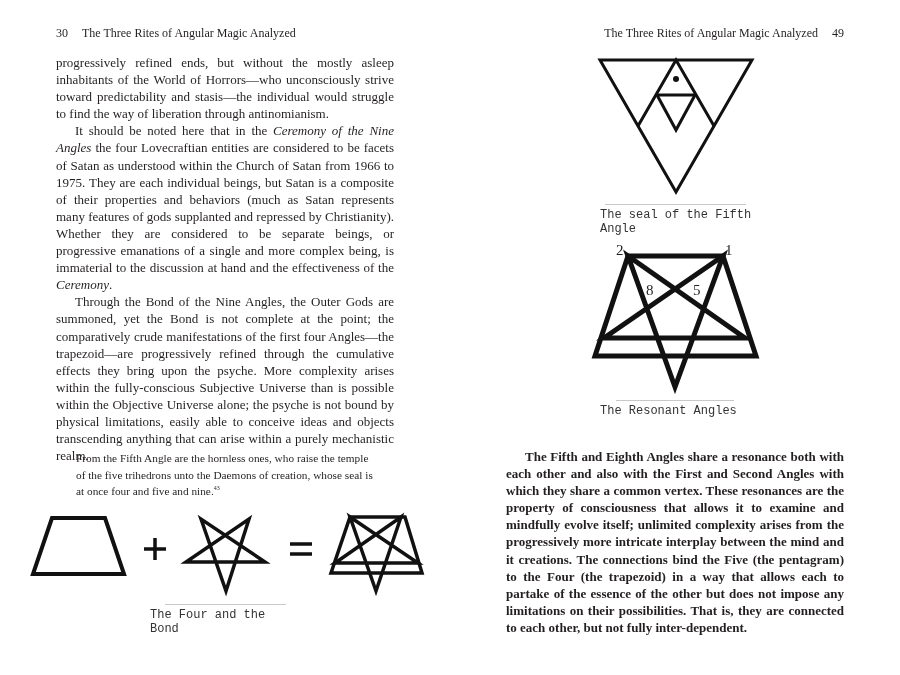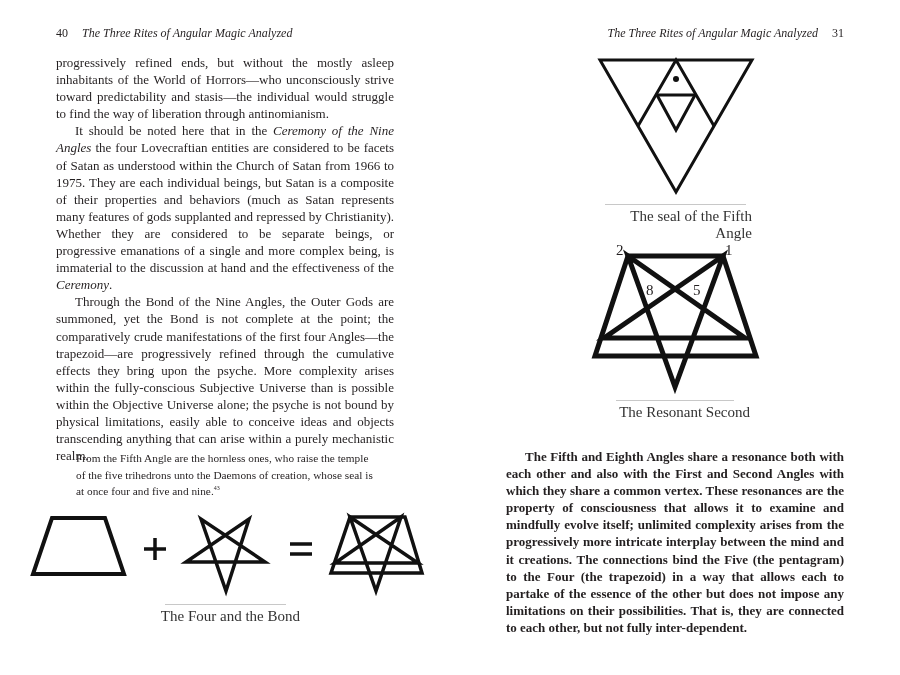--- a/index.html
+++ b/index.html
@@ -3,42 +3,42 @@
 <meta charset="utf-8">
 <style>
   html, body { margin:0; padding:0; }
   body { width:900px; height:675px; background:#ffffff; position:relative; overflow:hidden;
          font-family:"Liberation Serif", "DejaVu Serif", serif; color:#231f20; }
   .page { position:absolute; top:0; width:450px; height:675px; }
   .left { left:0; }
   .right { left:450px; }
   .running-head { position:absolute; top:26px; font-size:12px; color:#231f20; }
   .running-head .num { font-style:normal; }
-  .running-head .title { font-style:italic; }
+  .running-head .title { }
   .left .running-head { left:56px; }
   .left .running-head .title { margin-left:14px; }
   .right .running-head { right:56px; text-align:right; }
   .right .running-head .title { margin-right:14px; }
   .text { position:absolute; left:56px; width:338px; font-size:13px; line-height:17.1px; text-align:justify; }
   .text p { margin:0; }
   .indent { text-indent:19px; }
   em { font-style:italic; }
   .quote { position:absolute; left:76px; width:300px; font-size:11.3px; line-height:16.6px; }
   .quote sup { font-size:6px; vertical-align:super; line-height:0; }
   .caption-rule { position:absolute; height:1px; background:#c8c8c8; }
-  .caption { position:absolute; font-family:Liberation Serif, serif; font-size:15px; color:#333; text-align:right; }
+  .caption { position:absolute; font-family:Liberation Mono, monospace; font-size:12px; color:#333; text-align:left; }
   svg { position:absolute; overflow:visible; }
   .lbl { font-family:"Liberation Serif", serif; font-size:15px; fill:#231f20; }
 </style>
 </head>
 <body>
 
 <div class="page left">
   <div class="running-head">
-    <span class="num">40</span><span class="title">The Three Rites of Angular Magic Analyzed</span>
+    <span class="num">30</span><span class="title">The Three Rites of Angular Magic Analyzed</span>
   </div>
 
   <div class="text" style="top:54px;">
     <p>progressively refined ends, but without the mostly asleep inhabitants of the World of Horrors—who unconsciously strive toward predictability and stasis—the individual would struggle to find the way of liberation through antinomianism.</p>
     <p class="indent"><span>It should be noted here that in the </span><em>Ceremony of the Nine Angles</em><span> the four Lovecraftian entities are considered to be facets of Satan as understood within the Church of Satan from 1966 to 1975. They are each individual beings, but Satan is a composite of their properties and behaviors (much as Satan represents many features of gods supplanted and repressed by Christianity). Whether they are considered to be separate beings, or progressive emanations of a single and more complex being, is immaterial to the discussion at hand and the effectiveness of the </span><em>Ceremony</em><span>.</span></p>
     <p class="indent">Through the Bond of the Nine Angles, the Outer Gods are summoned, yet the Bond is not complete at the point; the comparatively crude manifestations of the first four Angles—the trapezoid—are progressively refined through the cumulative effects they bring upon the psyche. More complexity arises within the fully-conscious Subjective Universe than is possible within the Objective Universe alone; the psyche is not bound by physical limitations, easily able to conceive ideas and objects transcending anything that can arise within a purely mechanistic realm.</p>
   </div>
 
   <div class="quote" style="top:450px;">
     <span>From the Fifth Angle are the hornless ones, who raise the temple of the five trihedrons unto the Daemons of creation, whose seal is at once four and five and nine.</span><sup>43</sup>
@@ -62,21 +62,21 @@
     <polygon points="350,517 405,517 422,573 331,573" fill="none" stroke="#111" stroke-width="3.5" stroke-linejoin="miter"></polygon>
     <polygon points="350,517 376,591 401,517 335,563 418,563" fill="none" stroke="#111" stroke-width="3.5" stroke-linejoin="miter"></polygon>
   </svg>
 
   <div class="caption-rule" style="left:165px;top:604px;width:121px;"></div>
   <div class="caption" style="left:150px;top:608px;width:150px;">The Four and the Bond</div>
 </div>
 
 <div class="page right">
   <div class="running-head">
-    <span class="title">The Three Rites of Angular Magic Analyzed</span><span class="num">31</span>
+    <span class="title">The Three Rites of Angular Magic Analyzed</span><span class="num">49</span>
   </div>
 
   <svg style="left:0;top:0;" width="450" height="675">
     <g stroke="#111" stroke-width="3" fill="none" stroke-linejoin="miter">
       <polygon points="150,60 302,60 226,192"></polygon>
       <polyline points="188,126 226,60 264,126"></polyline>
       <line x1="207" y1="95" x2="245" y2="95"></line>
       <polyline points="207,95 226,130 245,95"></polyline>
     </g>
     <circle cx="226" cy="79" r="3" fill="#111"></circle>
@@ -88,18 +88,18 @@
     <g stroke="#111" stroke-width="5" fill="none" stroke-linejoin="miter">
       <polygon points="178,256 273,256 306,356 145,356"></polygon>
       <polygon points="178,256 225,387 273,256 154,338 295,338"></polygon>
     </g>
     <text class="lbl" x="166" y="255">2</text>
     <text class="lbl" x="275" y="255">1</text>
     <text class="lbl" x="196" y="295">8</text>
     <text class="lbl" x="243" y="295">5</text>
   </svg>
   <div class="caption-rule" style="left:166px;top:400px;width:118px;"></div>
-  <div class="caption" style="left:150px;top:404px;width:150px;">The Resonant Second</div>
+  <div class="caption" style="left:150px;top:404px;width:150px;">The Resonant Angles</div>
 
   <div class="text" style="top:448px;font-weight:bold;">
     <p class="indent">The Fifth and Eighth Angles share a resonance both with each other and also with the First and Second Angles with which they share a common vertex. These resonances are the property of consciousness that allows it to examine and mindfully evolve itself; unlimited complexity arises from the progressively more intricate interplay between the mind and it creations. The connections bind the Five (the pentagram) to the Four (the trapezoid) in a way that allows each to partake of the essence of the other but does not impose any limitations on their possibilities. That is, they are connected to each other, but not fully inter-dependent.</p>
   </div>
 </div>
 
 </body></html>

